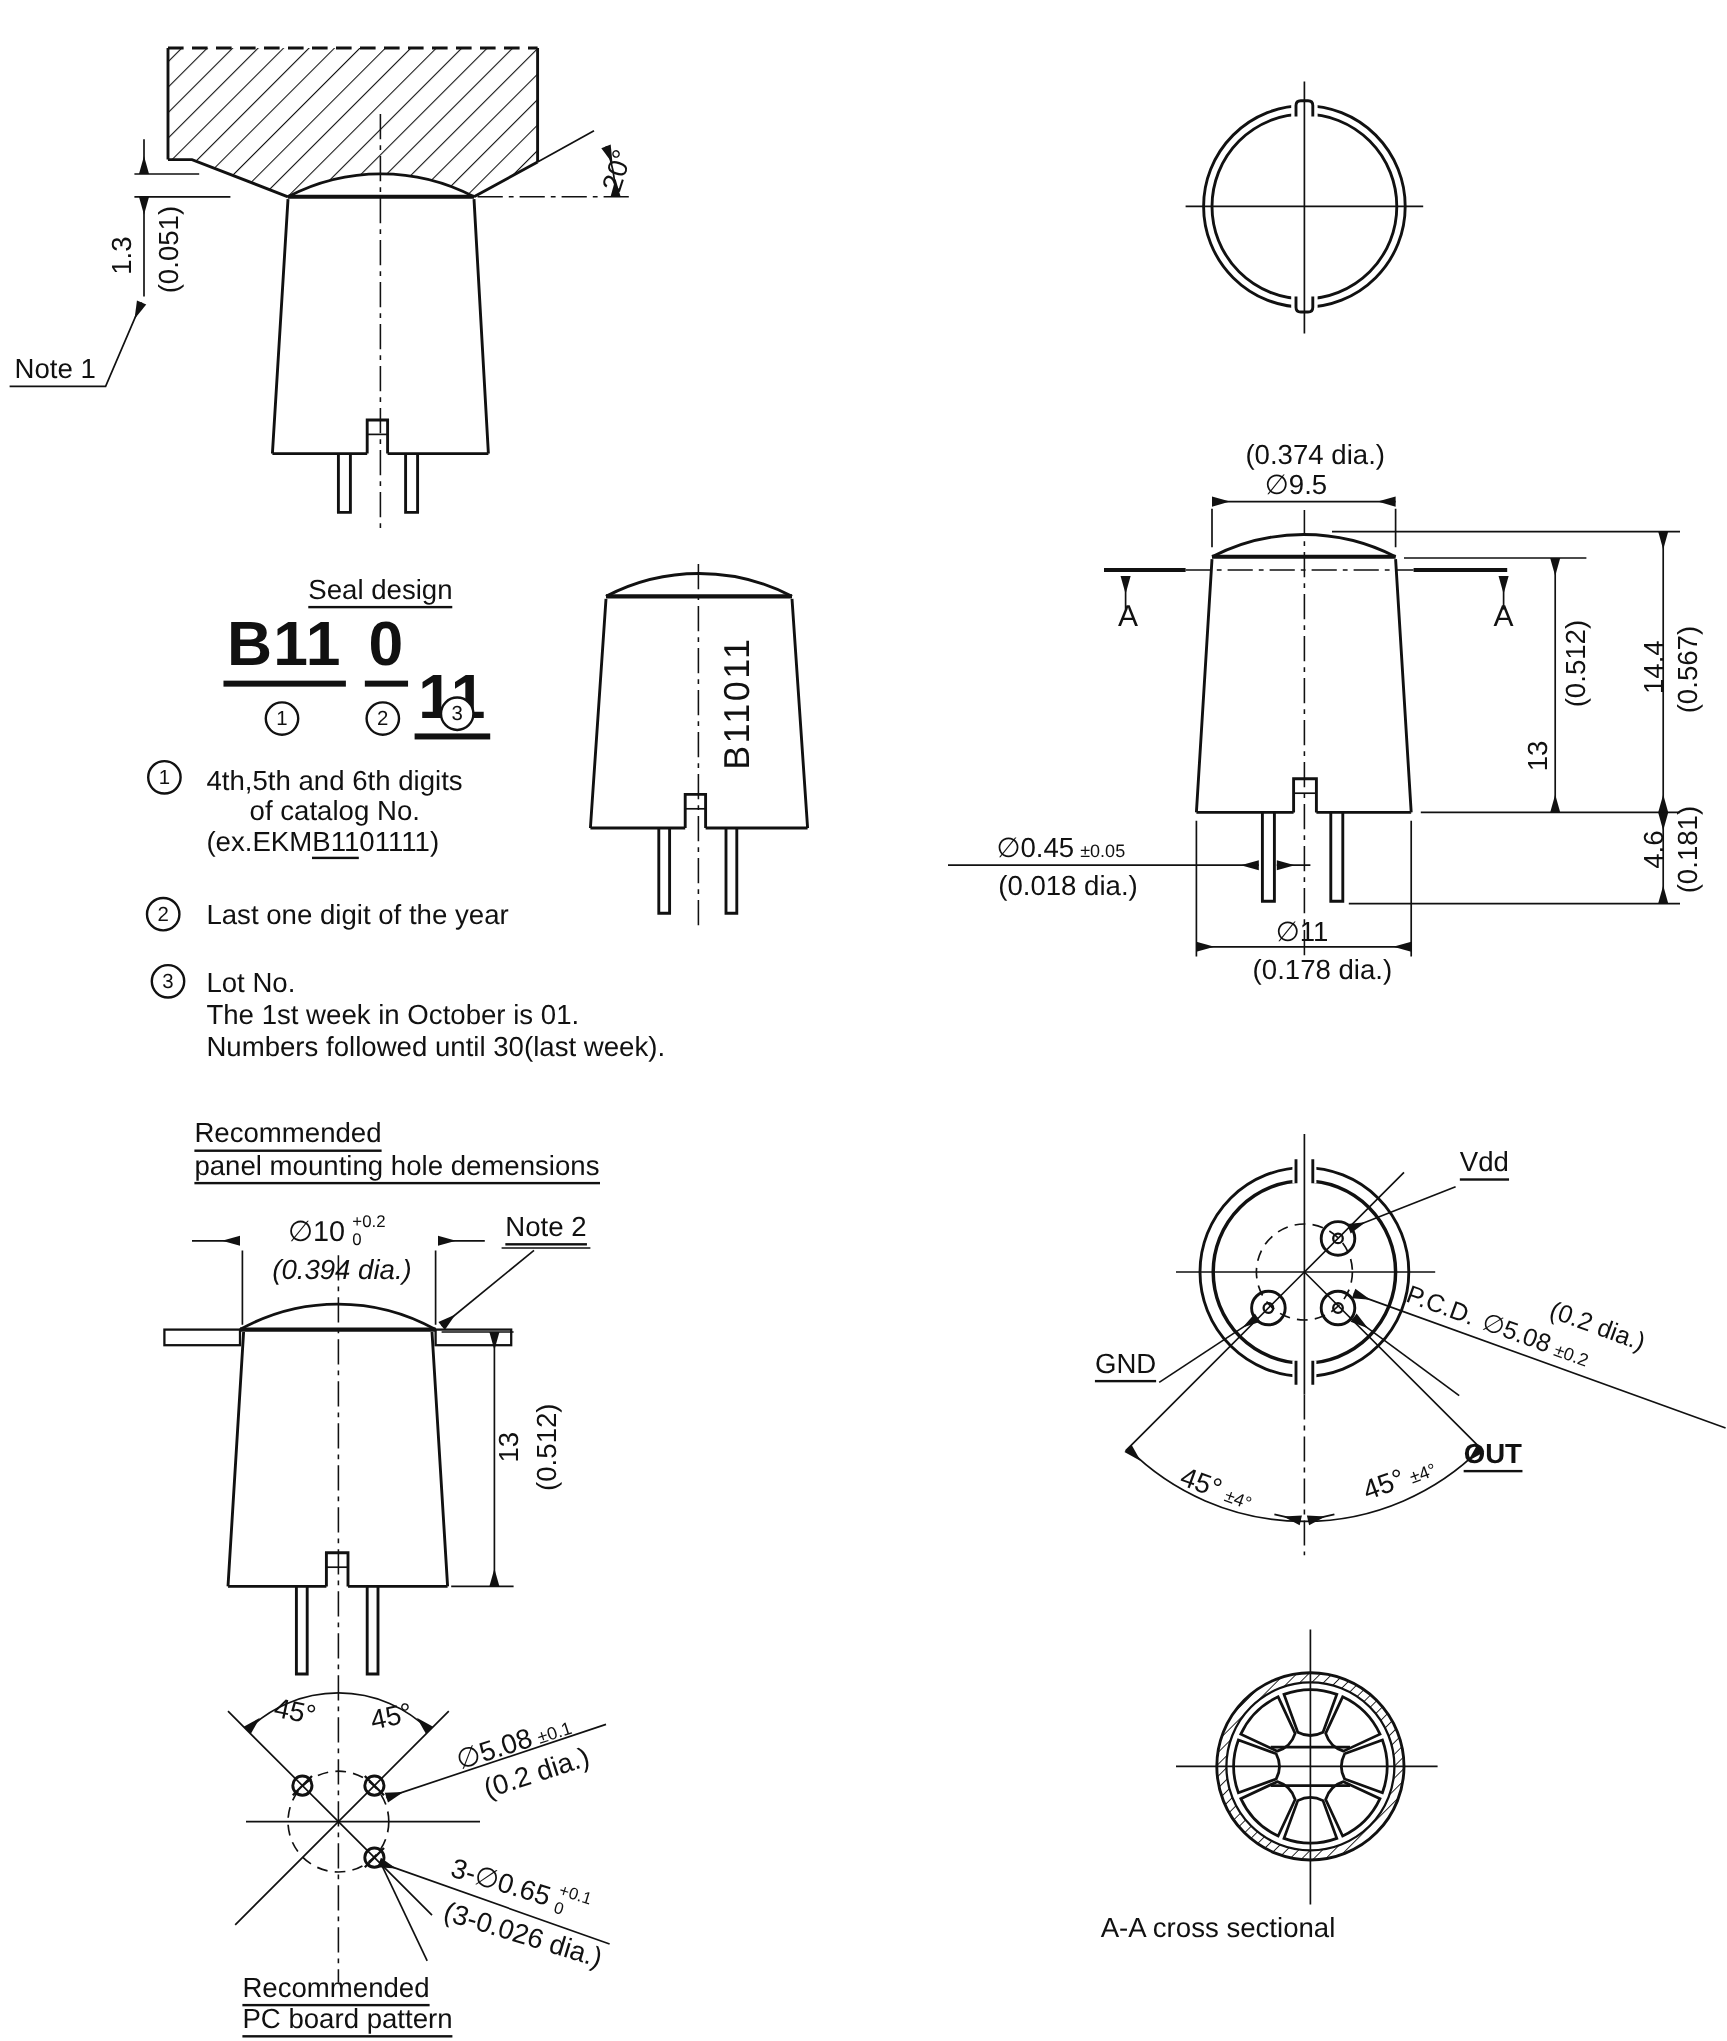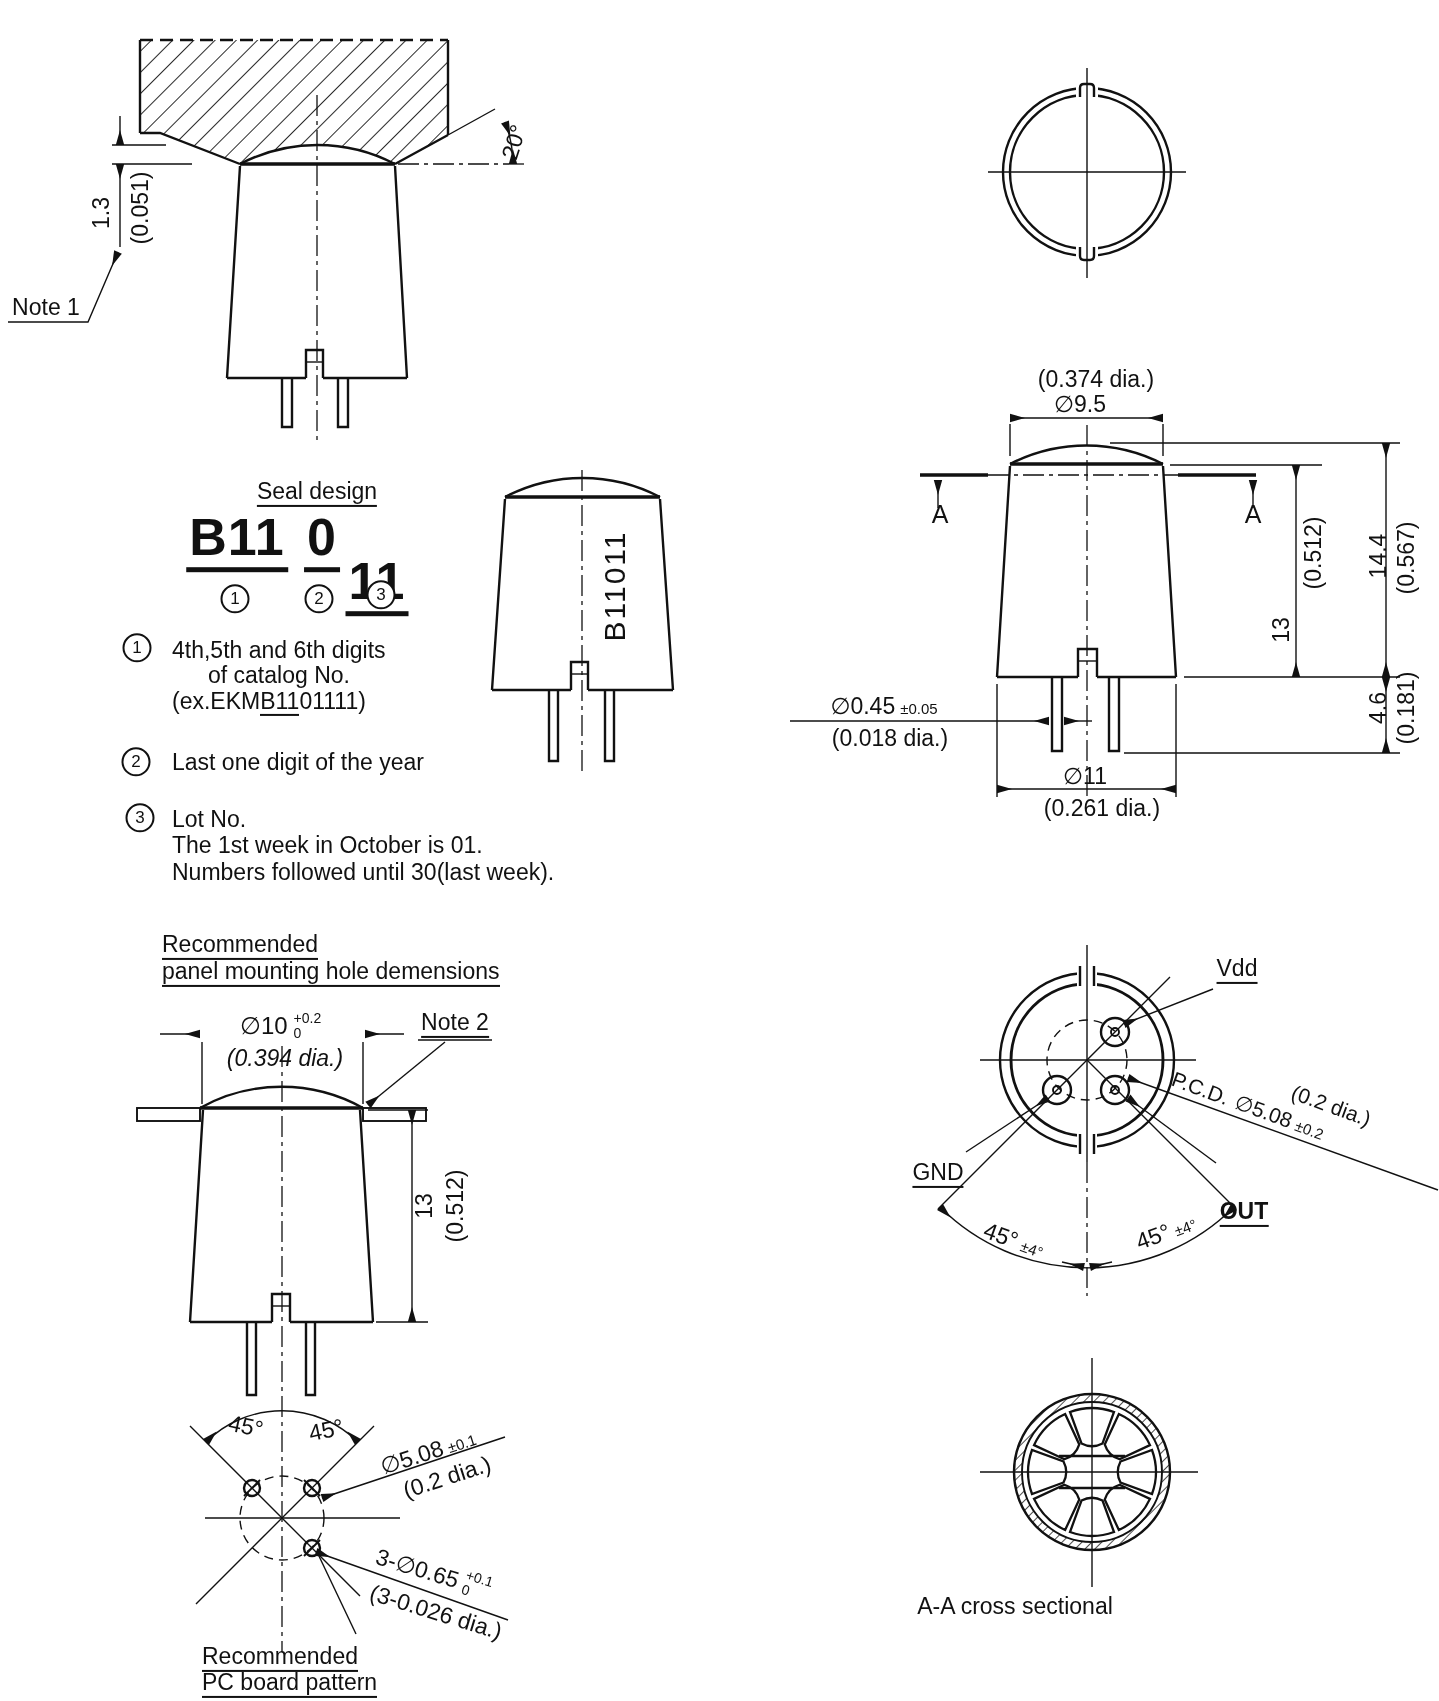--- a/index.html
+++ b/index.html
@@ -215,21 +215,21 @@
 <div class="lc" style="left:1253px; top:514px; font-size:25px;">A</div>
 <div class="lc" style="left:1281px; top:630px; --r:-90deg;">13</div>
 <div class="lc" style="left:1313px; top:553px; --r:-90deg;">(0.512)</div>
 <div class="lc" style="left:1378px; top:556px; --r:-90deg;">14.4</div>
 <div class="lc" style="left:1406px; top:558px; --r:-90deg;">(0.567)</div>
 <div class="lc" style="left:1378px; top:708px; --r:-90deg;">4.6</div>
 <div class="lc" style="left:1406px; top:708px; --r:-90deg;">(0.181)</div>
 <div class="lc" style="left:884px; top:706px;"><span>∅0.45</span><span class="tol">±0.05</span></div>
 <div class="lc" style="left:890px; top:738px;">(0.018 dia.)</div>
 <div class="lc" style="left:1085px; top:776px;">∅11</div>
-<div class="lc" style="left:1102px; top:808px;">(0.261 dia.)</div>
+<div class="lc" style="left:1102px; top:808px;">(0.178 dia.)</div>
 
 <div class="ll ul" style="left:162px; top:946px;">Recommended</div>
 <div class="ll ul" style="left:162px; top:973px;">panel mounting hole demensions</div>
 <div class="ll" style="left:240px; top:1028px;"><span style="font-size:24px;">∅10</span><span class="stack">
         <span>+0.2</span>
         <span>0</span>
       </span></div>
 <div class="lc" style="left:285px; top:1058px;font-style:italic;">(0.394 dia.)</div>
 <div class="lc ul" style="left:455px; top:1024px;">Note 2</div>
 <div class="lc" style="left:424px; top:1206px; --r:-90deg;">13</div>
@@ -241,21 +241,21 @@
 <div class="lc" style="left:447px; top:1477px; --r:-18deg;">(0.2 dia.)</div>
 <div class="lc" style="left:433px; top:1575px; --r:17deg;"><span>3-∅0.65</span><span class="stack">
         <span>+0.1</span>
         <span>0</span>
       </span></div>
 <div class="lc" style="left:436px; top:1612px; --r:17deg;">(3-0.026 dia.)</div>
 <div class="ll ul" style="left:202px; top:1658px;">Recommended</div>
 <div class="ll ul" style="left:202px; top:1684px;">PC board pattern</div>
 
 <div class="lc ul" style="left:1237px; top:970px;">Vdd</div>
-<div class="lc ul" style="left:938px; top:1174px;">GND</div>
+<div class="lc ul" style="left:938px; top:1138px;">GND</div>
 <div class="lc ul" style="left:1244px; top:1213px;font-weight:bold;">OUT</div>
 <div class="lc" style="left:1248px; top:1106px; --r:20deg; font-size:21px;"><span>P.C.D.</span><span class="gap">∅5.08</span><span class="tol">±0.2</span></div>
 <div class="lc" style="left:1331px; top:1106px; --r:20deg; font-size:21px;">(0.2 dia.)</div>
 <div class="lc" style="left:1014px; top:1240px; --r:20deg;"><span>45°</span><span class="tol">±4°</span></div>
 <div class="lc" style="left:1166px; top:1232px; --r:-20deg;"><span>45°</span><span class="tol">±4°</span></div>
 
 <div class="lc" style="left:1015px; top:1606px;">A-A cross sectional</div>
 
 </div>
 

